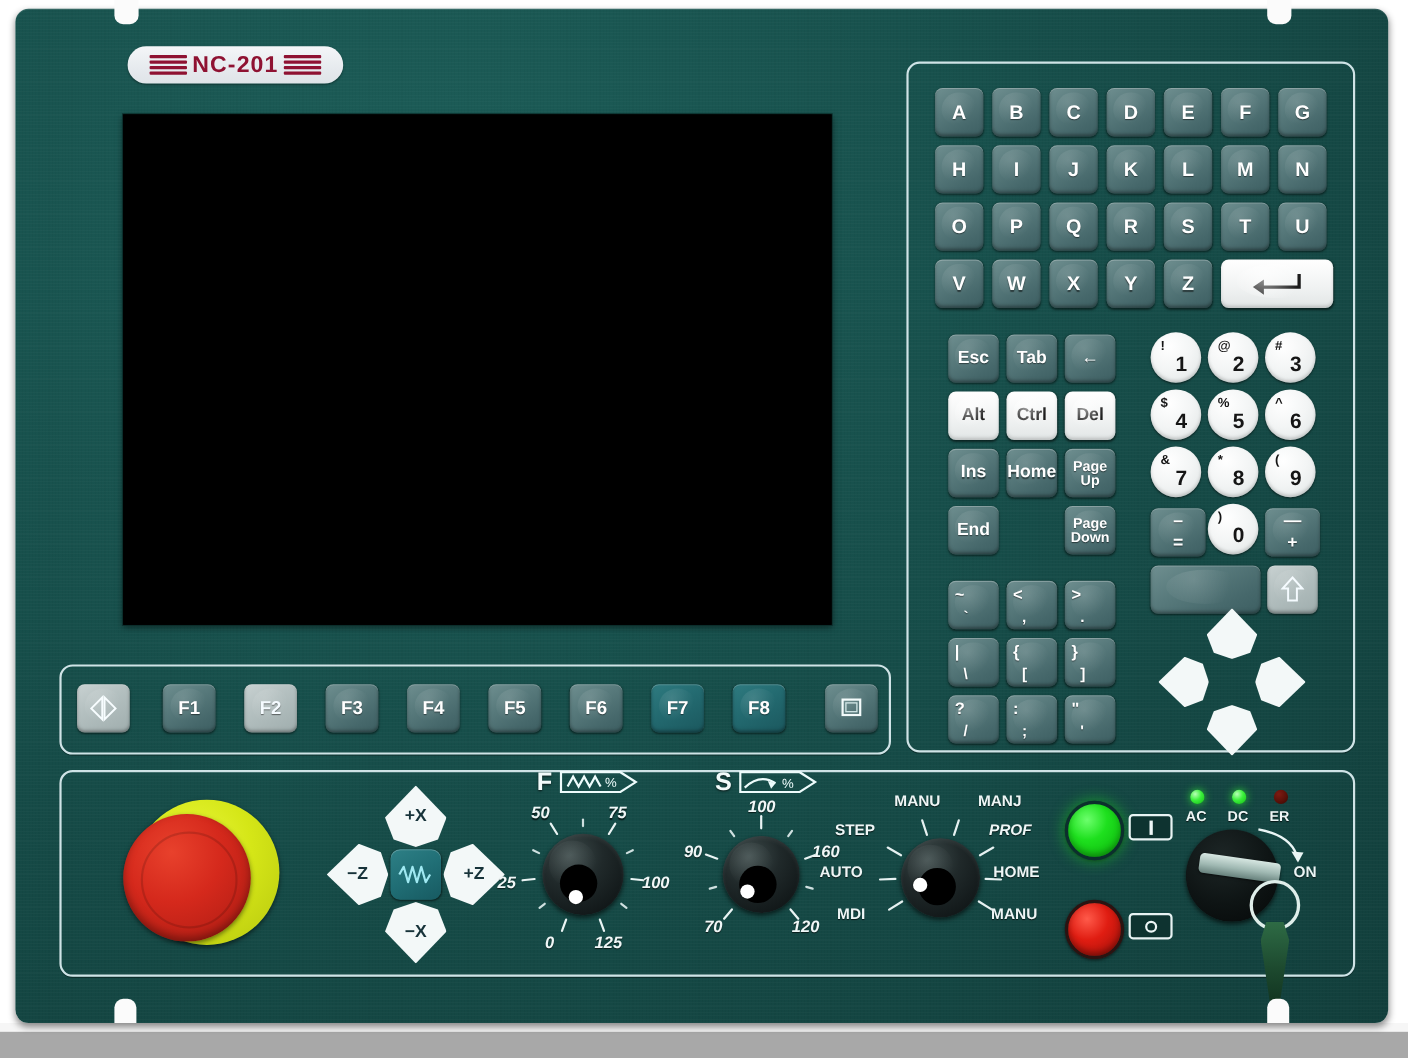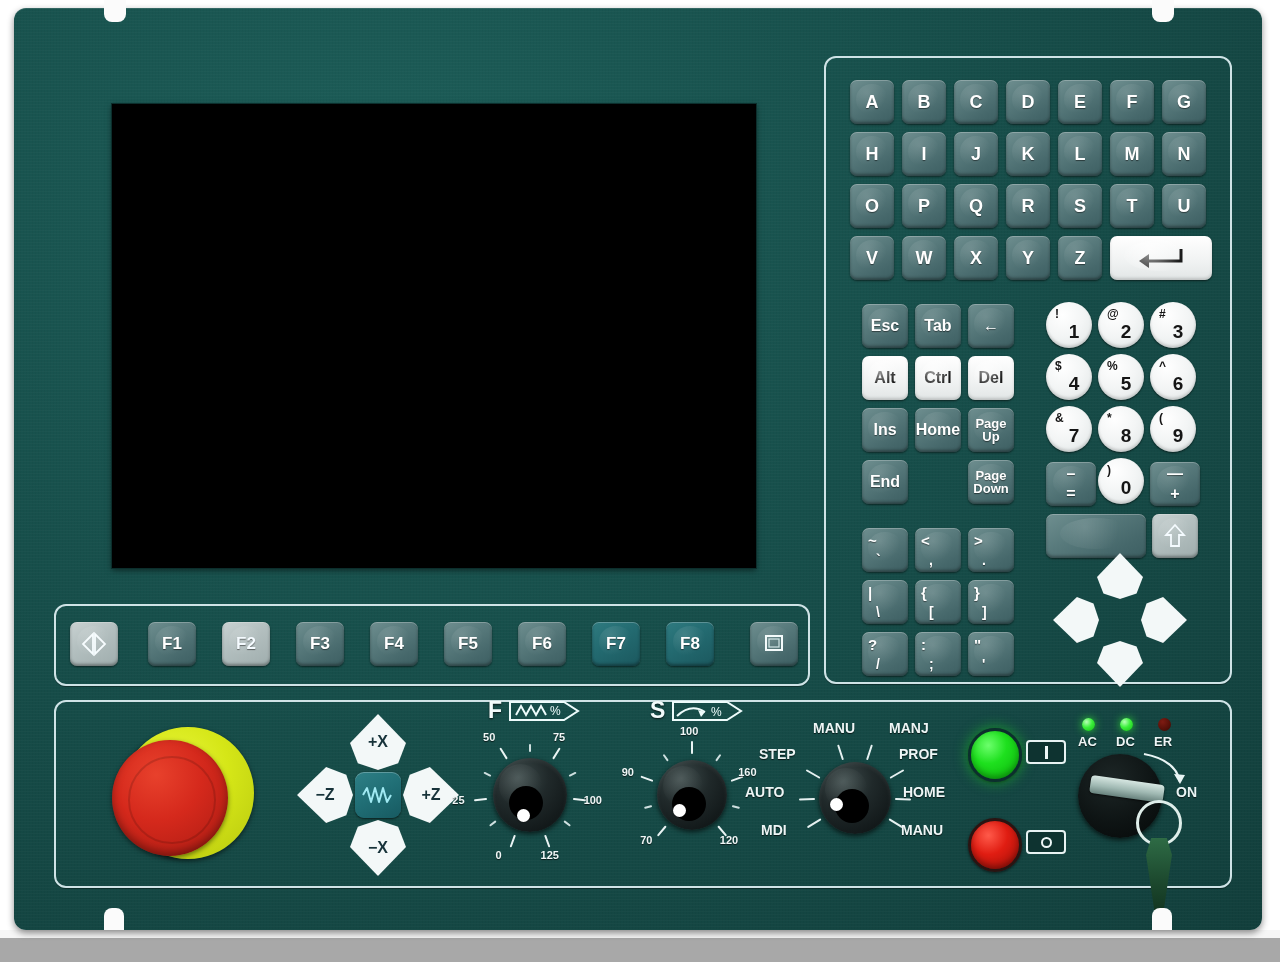--- a/index.html
+++ b/index.html
@@ -200,22 +200,22 @@
   .knob .blackblob{
     position:absolute; width:34px; height:34px; border-radius:50%;
     background:#000; left:22%; top:38%;
   }
   .tick {
     position: absolute; width: 13px; height: 2px; background: #eaf4f4;
     transform-origin: left center; border-radius: 1px;
   }
   .tick.minor { width: 8px; height: 2px; background: #cfe0e0; }
   .scale-num {
-    position: absolute; color: #f0f7f7; font-size: 11px; font-weight: 700;
-    text-shadow: 0 1px 1px rgba(0,0,0,.65); white-space: nowrap;
+    position: absolute; color: #f0f7f7; font-size: 15px; font-weight: 700;
+    text-shadow: 0 1px 1px rgba(0,0,0,.65); white-space: nowrap; font-style: italic;
   }
   .mode-lbl {
     position: absolute; color: #eef6f6; font-size: 14px; font-weight: 700;
     text-shadow: 0 1px 1px rgba(0,0,0,.7); white-space: nowrap;
   }
   .mode-tick { position:absolute; width: 16px; height: 2px; background:#e6f1f1; transform-origin: left center; border-radius:1px; }
 
   
   .ov-label { position: absolute; display: flex; align-items: center; gap: 6px; color: #f2fbfb; }
   .ov-letter { font-size: 23px; font-weight: 700; text-shadow: 0 1px 2px rgba(0,0,0,.7); }
@@ -287,20 +287,35 @@
   <div class="floor-strip-hi"></div>
   <div class="floor-strip"></div>
 
   <div class="panel"></div>
 
   <div class="notch notch-top"></div>
   <div class="notch notch-top2"></div>
   <div class="notch notch-bot"></div>
   <div class="notch notch-bot2"></div>
 
+  <div class="badge">
+    <span class="badge-lines">
+      <i></i>
+        <i></i>
+        <i></i>
+        <i></i>
+    </span>
+    <span class="badge-text">NC-201</span>
+    <span class="badge-lines">
+      <i></i>
+        <i></i>
+        <i></i>
+        <i></i>
+    </span>
+  </div>
 
   <div class="screen-bezel">
     <div class="screen"></div>
   </div>
 
   <div class="group-frame" id="kb-frame"></div>
   <div id="kb-keys">
       <div class="key alpha" style="left: 850px; top: 80px;">
         <span>A</span>
       </div>
@@ -641,21 +656,21 @@
         <div class="blackblob"></div>
         <div class="dot" style="left: 10.8941px; top: 36.272px;"></div>
       </div>
       <div class="mode-tick" style="left: 842.639px; top: 758.958px; transform: rotate(-108deg);"></div>
       <div class="mode-lbl" style="left: 813px; top: 720px;">MANU</div>
       <div class="mode-tick" style="left: 867.361px; top: 758.958px; transform: rotate(-72deg);"></div>
       <div class="mode-lbl" style="left: 873px; top: 720px; margin-left: 16px;">MANJ</div>
       <div class="mode-tick" style="left: 820.359px; top: 777px; transform: rotate(-150deg);"></div>
       <div class="mode-lbl" style="left: 759px; top: 746px;">STEP</div>
       <div class="mode-tick" style="left: 889.641px; top: 777px; transform: rotate(-30deg);"></div>
-      <div class="mode-lbl" style="left: 899px; top: 746px;">PROF</div>
+      <div class="mode-lbl" style="left: 899px; top: 746px; font-style: italic;">PROF</div>
       <div class="mode-tick" style="left: 815.024px; top: 798.396px; transform: rotate(178deg);"></div>
       <div class="mode-lbl" style="left: 745px; top: 784px;">AUTO</div>
       <div class="mode-tick" style="left: 894.976px; top: 798.396px; transform: rotate(2deg);"></div>
       <div class="mode-lbl" style="left: 903px; top: 784px;">HOME</div>
       <div class="mode-tick" style="left: 821.078px; top: 818.197px; transform: rotate(148deg);"></div>
       <div class="mode-lbl" style="left: 761px; top: 822px;">MDI</div>
       <div class="mode-tick" style="left: 888.922px; top: 818.197px; transform: rotate(32deg);"></div>
       <div class="mode-lbl" style="left: 901px; top: 822px;">MANU</div>
     </div>
 

